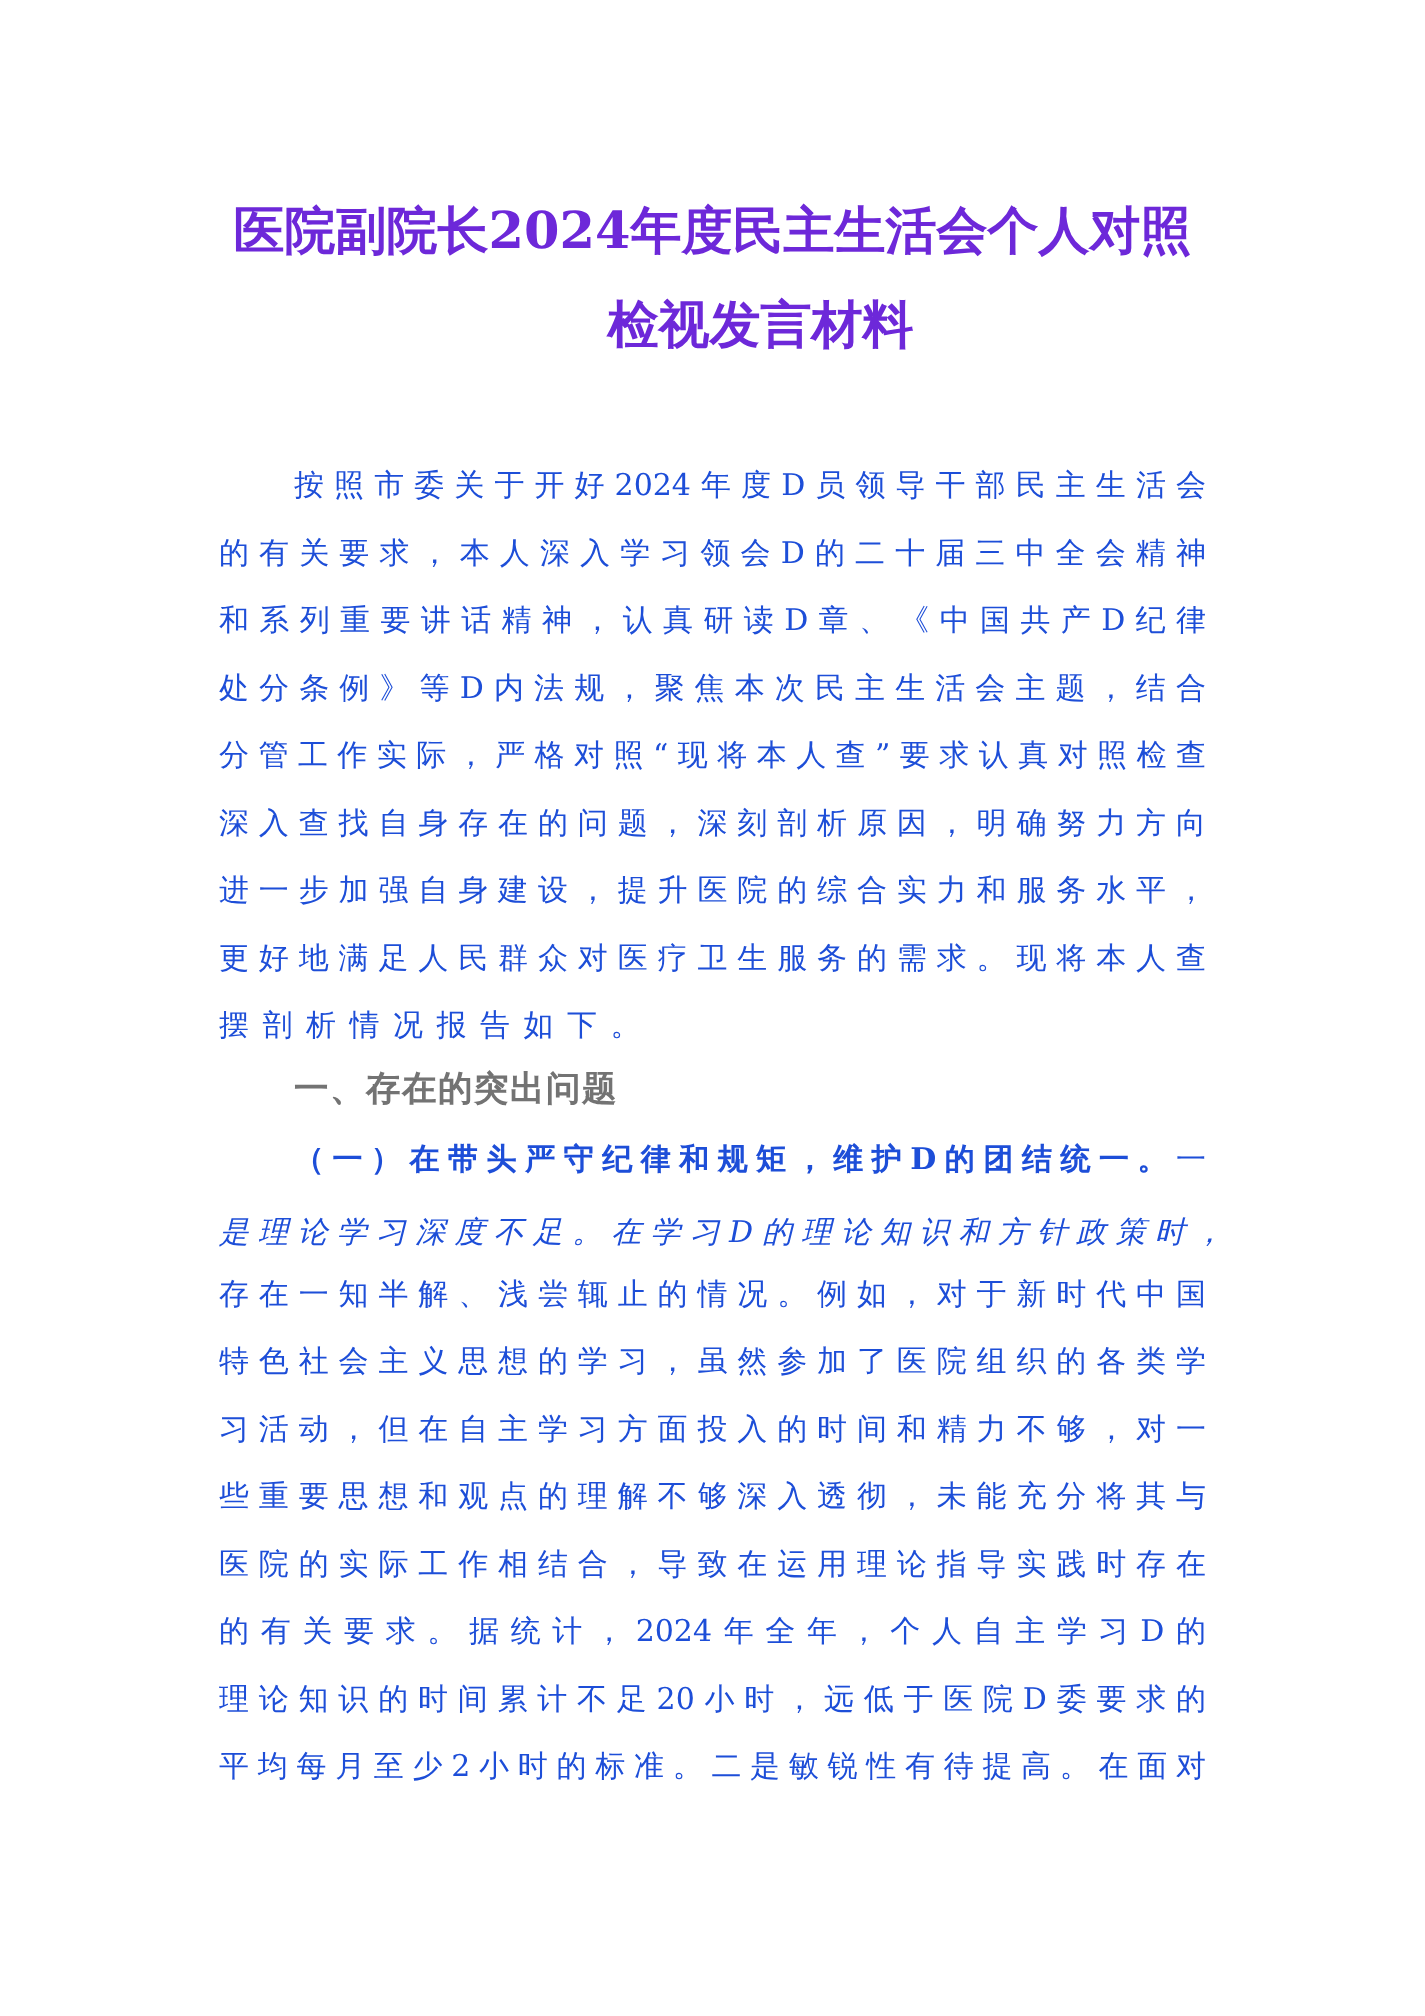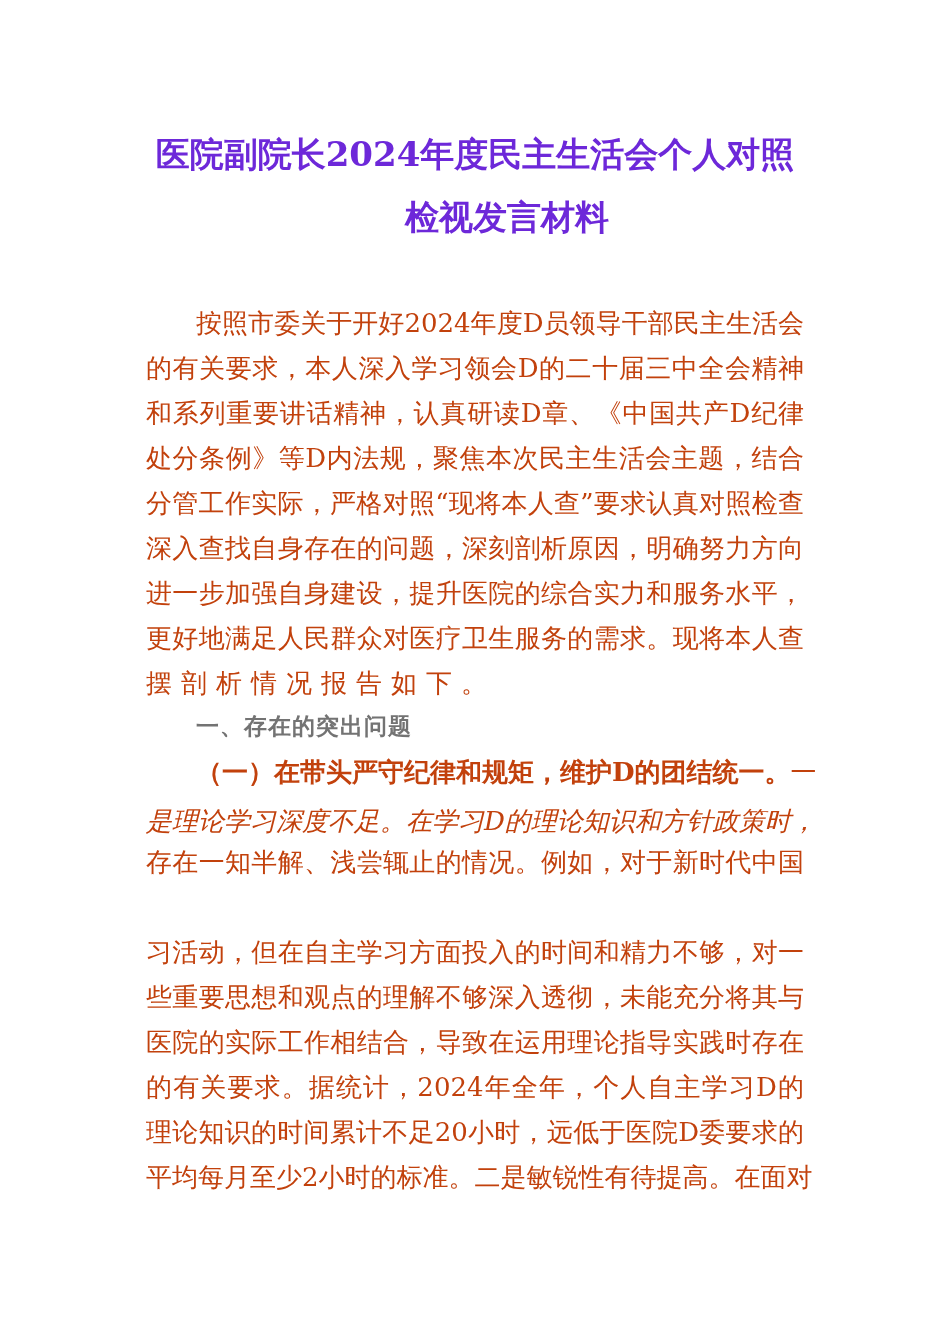--- a/index.html
+++ b/index.html
@@ -30,27 +30,27 @@
     font-size: 34px;
     line-height: 40px;
     letter-spacing: 0px;
     color: #6d28d9;
   }
   .line {
     position: absolute;
     left: 146px;
     width: 658px;
     font-family: "DejaVu Serif", "Liberation Serif", serif;
-    font-size: 26px;
+    font-size: 20px;
     line-height: 30px;
     height: 30px;
     white-space: nowrap;
     text-align: justify;
     text-align-last: justify;
-    color: #c2410c;
+    color: #1d4ed8;
   }
   .line.indent {
     left: 196px;
     width: 608px;
   }
   .line.last {
     text-align-last: left;
     letter-spacing: 9px;
   }
   .line.hang {
@@ -88,20 +88,21 @@
   <div class="line" style="top:533px;">深入查找自身存在的问题，深刻剖析原因，明确努力方向</div>
   <div class="line" style="top:623px;">更好地满足人民群众对医疗卫生服务的需求。现将本人查</div>
   <div class="line" style="top:578px;">进一步加强自身建设，提升医院的综合实力和服务水平，</div>
   <div class="line last" style="top:668px;">摆剖析情况报告如下。</div>
 
   <div class="heading1" style="top:711px;">一、存在的突出问题</div>
 
   <div class="line indent" style="top:757px;"><span class="sub-lead">（一）在带头严守纪律和规矩，维护D的团结统一。</span><span>一</span></div>
   <div class="line hang" style="top:806px;font-style:italic;">是理论学习深度不足。在学习D的理论知识和方针政策时，</div>
   <div class="line" style="top:847px;">存在一知半解、浅尝辄止的情况。例如，对于新时代中国</div>
+  <div class="line" style="top:892px;">特色社会主义思想的学习，虽然参加了医院组织的各类学</div>
   <div class="line" style="top:937px;">习活动，但在自主学习方面投入的时间和精力不够，对一</div>
   <div class="line" style="top:982px;">些重要思想和观点的理解不够深入透彻，未能充分将其与</div>
   <div class="line" style="top:1027px;">医院的实际工作相结合，导致在运用理论指导实践时存在</div>
   <div class="line" style="top:1072px;">的有关要求。据统计，2024年全年，个人自主学习D的</div>
   <div class="line" style="top:1117px;">理论知识的时间累计不足20小时，远低于医院D委要求的</div>
   <div class="line" style="top:1162px;">平均每月至少2小时的标准。二是敏锐性有待提高。在面对</div>
 
 </div>
 
 </body></html>

